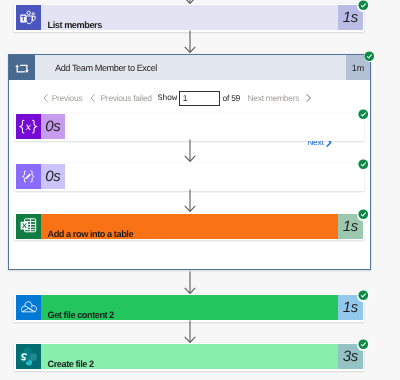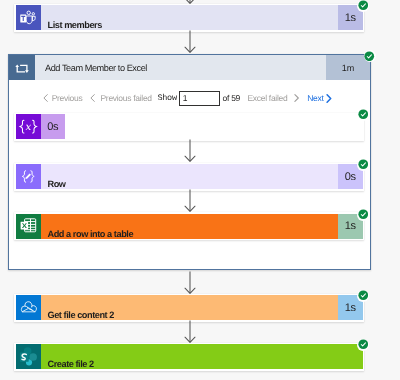--- a/index.html
+++ b/index.html
@@ -37,23 +37,24 @@
   .card .title{
     font-size:9.2px;
     letter-spacing:-0.45px;
     color:#201f1e;
     white-space:nowrap;
   }
   .card .dur{
     flex:0 0 auto;
     width:24.5px;
     display:flex;align-items:center;justify-content:center;
-    font-size:11px;
+    font-size:15px;
     letter-spacing:-0.3px;
     color:#201f1e;
+    font-style:italic;
   }
 
   
   .check{
     position:absolute;
     width:12px;height:12px;
     border-radius:50%;
     background:#fff;
     display:flex;align-items:center;justify-content:center;
     z-index:6;
@@ -73,34 +74,34 @@
     box-shadow:0 0.6px 1.8px rgba(0,0,0,0.13), 0 0 1px rgba(0,0,0,0.11);
   }
   .loop-head{
     position:absolute;left:0;top:0;right:0;
     height:25px;
     display:flex;align-items:stretch;
     background:#e2e7ee;
   }
   .loop-head .licon{width:26px;flex:0 0 26px;background:#486a91;
     display:flex;align-items:center;justify-content:center;}
-  .loop-head .body{flex:1 1 auto;display:flex;align-items:center;padding-left:10px;}
+  .loop-head .body{flex:1 1 auto;display:flex;align-items:center;padding-left:20px;}
   .loop-head .title{font-size:9.2px;letter-spacing:-0.45px;color:#201f1e;white-space:nowrap;}
-  .loop-head .dur{flex:0 0 auto;width:44px;background:#b3c1d5;
+  .loop-head .dur{flex:0 0 auto;width:24px;background:#b3c1d5;
     display:flex;align-items:center;justify-content:center;font-size:9px;color:#201f1e;}
 
   
   .pager{
     position:absolute;
     font-size:8.5px;
     letter-spacing:-0.3px;
     white-space:nowrap;
   }
   .pager .lnk{position:absolute;display:flex;align-items:center;color:#a19f9d;top:0;height:12px;}
-  .pager .lnk.blue{color:#1d6fe0;letter-spacing:-0.3px;}
+  .pager .lnk.blue{color:#1d6fe0;letter-spacing:-0.3px;margin-top:44px;}
   .pager .chev{display:block;flex:0 0 auto;}
   .pager .lbl{position:absolute;top:0;height:12px;display:flex;align-items:center;color:#201f1e;font-family:Liberation Mono, monospace;}
   .pager .inp{
     position:absolute;
     box-sizing:border-box;
     width:41px;height:15px;
     border:1px solid #323130;
     background:#fff;
     font-size:8.5px;color:#201f1e;
     display:flex;align-items:center;
@@ -187,21 +188,21 @@
     <span class="lnk" style="left:89.5px">
       <svg class="chev" width="5" height="8" viewBox="0 0 5 8">
           <path d="M4.3 0.6 L0.9 4 L4.3 7.4" stroke="currentColor" stroke-width="1" fill="none" stroke-linecap="round" stroke-linejoin="round"></path>
         </svg>
       <span style="margin-left:6px">Previous failed</span>
     </span>
     <span class="lbl" style="left:157.5px">Show</span>
     <span class="inp" style="left:178.8px;top:-1.3px">1</span>
     <span class="of" style="left:222.6px">of 59</span>
     <span class="lnk" style="left:247.5px">
-      <span>Excel failed</span>
+      <span>Next members</span>
       <svg class="chev" style="margin-left:7px" width="5" height="8" viewBox="0 0 5 8">
           <path d="M0.9 0.6 L4.3 4 L0.9 7.4" stroke="currentColor" stroke-width="1.1" fill="none" stroke-linecap="round" stroke-linejoin="round"></path>
         </svg>
     </span>
     <span class="lnk blue" style="left:307.2px">
       <span>Next</span>
       <svg class="chev" style="margin-left:3px" width="6" height="9" viewBox="0 0 6 9">
           <path d="M1.1 0.8 L4.7 4.5 L1.1 8.2" stroke="currentColor" stroke-width="1.5" fill="none" stroke-linecap="round" stroke-linejoin="round"></path>
         </svg>
     </span>
@@ -235,23 +236,20 @@
 
   <div class="card" style="top:162.5px">
     <div class="icon" style="background:#8a6cfc">
       <svg width="24.5" height="25.2" viewBox="0 0 24.5 25.2">
         <g fill="none" stroke="#ffffff" stroke-width="1.0" stroke-linecap="round">
           <path d="M9.6 6.7 C8.0 6.7 8.45 8.5 8.45 10.1 C8.45 11.15 7.6 11.9 6.35 12.4 C7.6 12.9 8.45 13.65 8.45 14.7 C8.45 16.3 8.0 18.2 9.6 18.2"></path>
           <path d="M14.9 6.7 C16.5 6.7 16.05 8.5 16.05 10.1 C16.05 11.15 16.9 11.9 18.15 12.4 C16.9 12.9 16.05 13.65 16.05 14.7 C16.05 16.3 16.5 18.2 14.9 18.2"></path>
         </g>
         <path d="M13.6 9.4 L15.0 10.8 L11.3 14.5 L9.3 15.2 L10.0 13.2 Z" fill="#ffffff"></path>
       </svg>
-    </div>
-    <div class="body" style="background:#ebe5fd">
-      <span class="title">Row</span>
     </div>
     <div class="dur" style="background:#cbc3fb">0s</div>
   </div>
   <div class="check" style="left:357px;top:158.5px">
     <svg width="10.5" height="10.5" viewBox="0 0 12 12">
         <circle cx="6" cy="6" r="5.55" fill="#0a8a44"></circle>
         <path d="M3.7 6.3 L5.3 7.9 L8.5 4.4" stroke="#ffffff" stroke-width="1.15" fill="none" stroke-linecap="round" stroke-linejoin="round"></path>
       </svg>
   </div>
 
@@ -298,21 +296,21 @@
         <g fill="none" stroke="#ffffff" stroke-width="0.8" stroke-linejoin="round" stroke-linecap="round">
           <path d="M6.35 16.85 A3.45 3.45 0 0 1 5.35 14.45 A3.45 3.45 0 0 1 8.8 11.0 A3.45 3.45 0 0 1 11.6 12.45"></path>
           <path d="M9.1 11.25 A3.45 3.45 0 0 1 8.9 10.1 A3.45 3.45 0 0 1 15.6 8.95 A3.45 3.45 0 0 1 15.85 12.1"></path>
           <path d="M15.4 11.2 A3.15 3.15 0 0 1 17.3 10.6 A3.15 3.15 0 0 1 19.75 15.75 A3.15 3.15 0 0 1 18.95 16.85"></path>
           <path d="M6.35 16.85 H18.95"></path>
           <path d="M6.9 16.3 L12.3 13.5 L18.4 16.4"></path>
           <path d="M11.25 12.1 L16.2 14.85"></path>
         </g>
       </svg>
     </div>
-    <div class="body" style="background:#fdba74">
+    <div class="body" style="background:#22c55e">
       <span class="title">Get file content 2</span>
     </div>
     <div class="dur" style="background:#93c8ed">1s</div>
   </div>
   <div class="check" style="left:357px;top:289.5px">
     <svg width="10.5" height="10.5" viewBox="0 0 12 12">
         <circle cx="6" cy="6" r="5.55" fill="#0a8a44"></circle>
         <path d="M3.7 6.3 L5.3 7.9 L8.5 4.4" stroke="#ffffff" stroke-width="1.15" fill="none" stroke-linecap="round" stroke-linejoin="round"></path>
       </svg>
   </div>
@@ -327,23 +325,24 @@
   <div class="card" style="top:342.5px">
     <div class="icon" style="background:#036c70">
       <svg width="24.5" height="25.2" viewBox="0 0 24.5 25.2">
         <circle cx="11.6" cy="7.1" r="3.85" fill="#067c80"></circle>
         <circle cx="13.0" cy="18.4" r="3.05" fill="#28bccd"></circle>
         <circle cx="17.1" cy="13.0" r="3.85" fill="#1a8c92"></circle>
         <rect x="3.9" y="8.6" width="8.8" height="9.1" rx="0.5" fill="#0a7f84"></rect>
         <path d="M10.35 10.6 C9.85 10.1 9.0 9.85 8.2 9.95 C6.95 10.1 6.05 10.95 6.1 11.9 C6.15 12.7 6.85 13.1 7.85 13.5 C8.75 13.85 9.2 14.1 9.25 14.6 C9.3 15.25 8.6 15.8 7.75 15.85 C7.0 15.9 6.35 15.65 5.95 15.25" fill="none" stroke="#f0f9f9" stroke-width="1.45" stroke-linecap="round"></path>
       </svg>
     </div>
-    <div class="body" style="background:#84cc16">
+    <div class="body" style="background:#86efac">
       <span class="title">Create file 2</span>
     </div>
+    <div class="dur" style="background:#94c3c6">3s</div>
   </div>
   <div class="check" style="left:357px;top:338.5px">
     <svg width="10.5" height="10.5" viewBox="0 0 12 12">
         <circle cx="6" cy="6" r="5.55" fill="#0a8a44"></circle>
         <path d="M3.7 6.3 L5.3 7.9 L8.5 4.4" stroke="#ffffff" stroke-width="1.15" fill="none" stroke-linecap="round" stroke-linejoin="round"></path>
       </svg>
   </div>
 
 </div>
 

